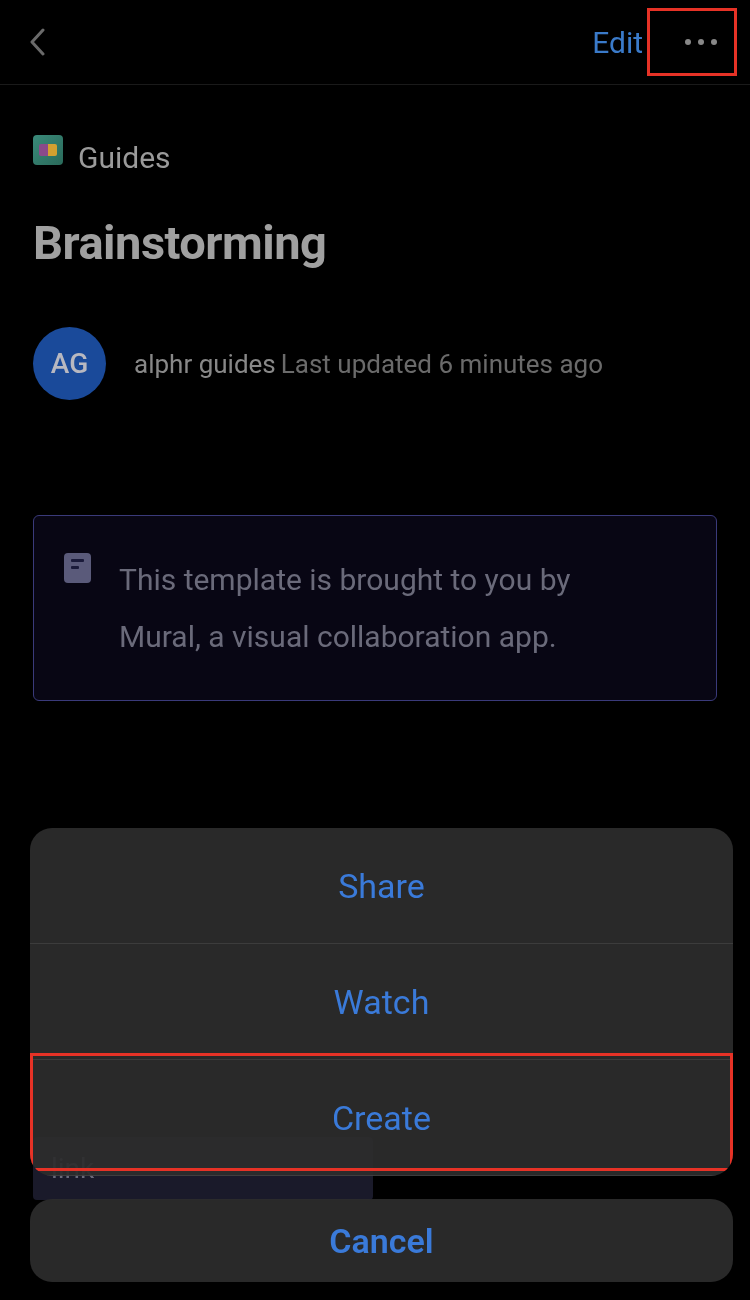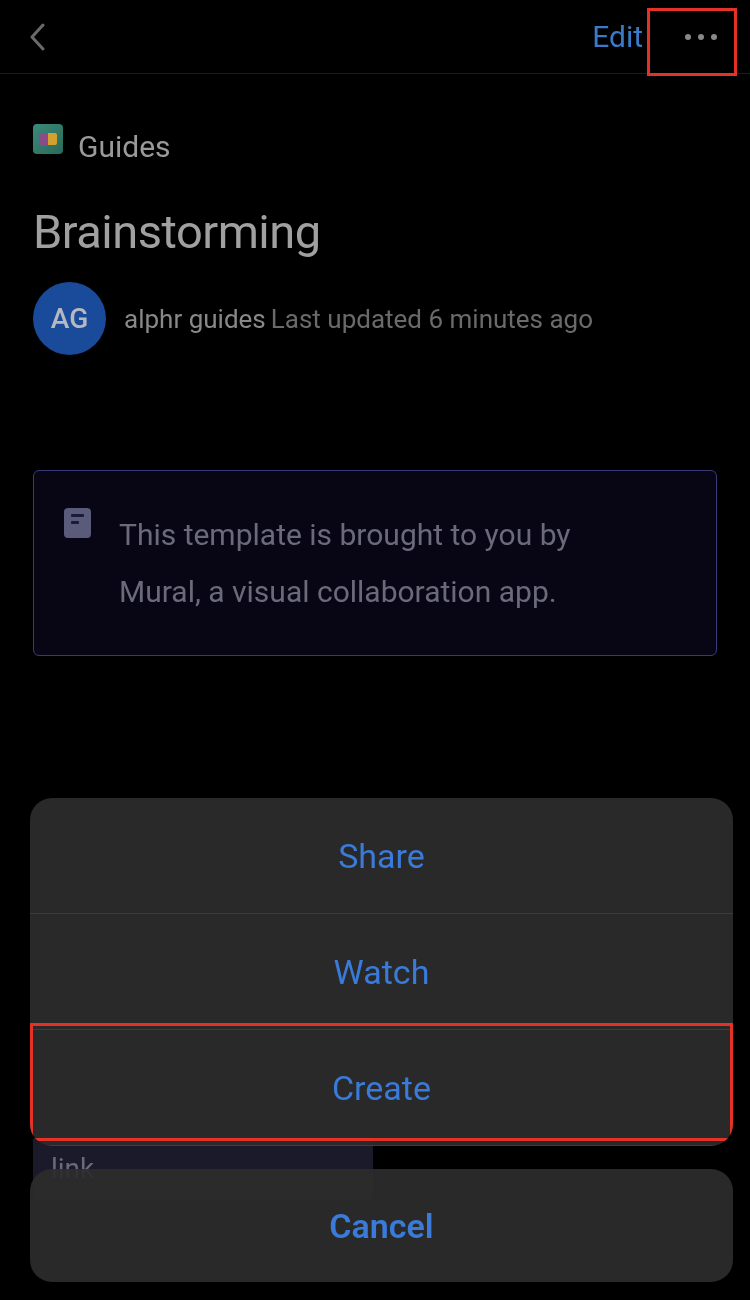--- a/index.html
+++ b/index.html
@@ -14,21 +14,21 @@
       font-family: -apple-system, BlinkMacSystemFont, "Segoe UI", Roboto, sans-serif;
       color: #fff;
       position: relative;
       overflow: hidden;
     }
     .header {
       display: flex;
       align-items: center;
       justify-content: space-between;
       padding: 18px 22px;
-      height: 74px;
+      height: 85px;
       border-bottom: 1px solid #1a1a1a;
     }
     .back-btn {
       width: 30px;
       height: 30px;
       display: flex;
       align-items: center;
       justify-content: center;
     }
     .back-btn svg {
@@ -95,29 +95,29 @@
       border-radius: 2px;
     }
     .breadcrumb-text {
       font-size: 30px;
       color: #9a9a9a;
       font-weight: 400;
       margin-top: 15px;
     }
     .page-title {
       font-size: 47px;
-      font-weight: 400;
+      font-weight: 700;
       color: #a0a0a0;
-      margin-bottom: 23px;
+      margin-bottom: 57px;
       letter-spacing: -0.5px;
     }
     .author-row {
       display: flex;
       align-items: center;
-      gap: 18px;
+      gap: 28px;
       margin-bottom: 115px;
     }
     .avatar {
       width: 73px;
       height: 73px;
       background: #1a4a9a;
       border-radius: 50%;
       display: flex;
       align-items: center;
       justify-content: center;
@@ -215,21 +215,21 @@
       font-size: 34px;
       font-weight: 400;
       border-bottom: 1px solid rgba(120, 120, 120, 0.25);
     }
     .action-item:last-child {
       border-bottom: none;
     }
     .cancel-btn {
       background: rgba(45, 45, 45, 0.92);
       border-radius: 22px;
-      height: 113px;
+      height: 83px;
       display: flex;
       align-items: center;
       justify-content: center;
       color: #3a7ad9;
       font-size: 34px;
       font-weight: 600;
     }
     .highlight-watch {
       position: absolute;
       left: 0;

